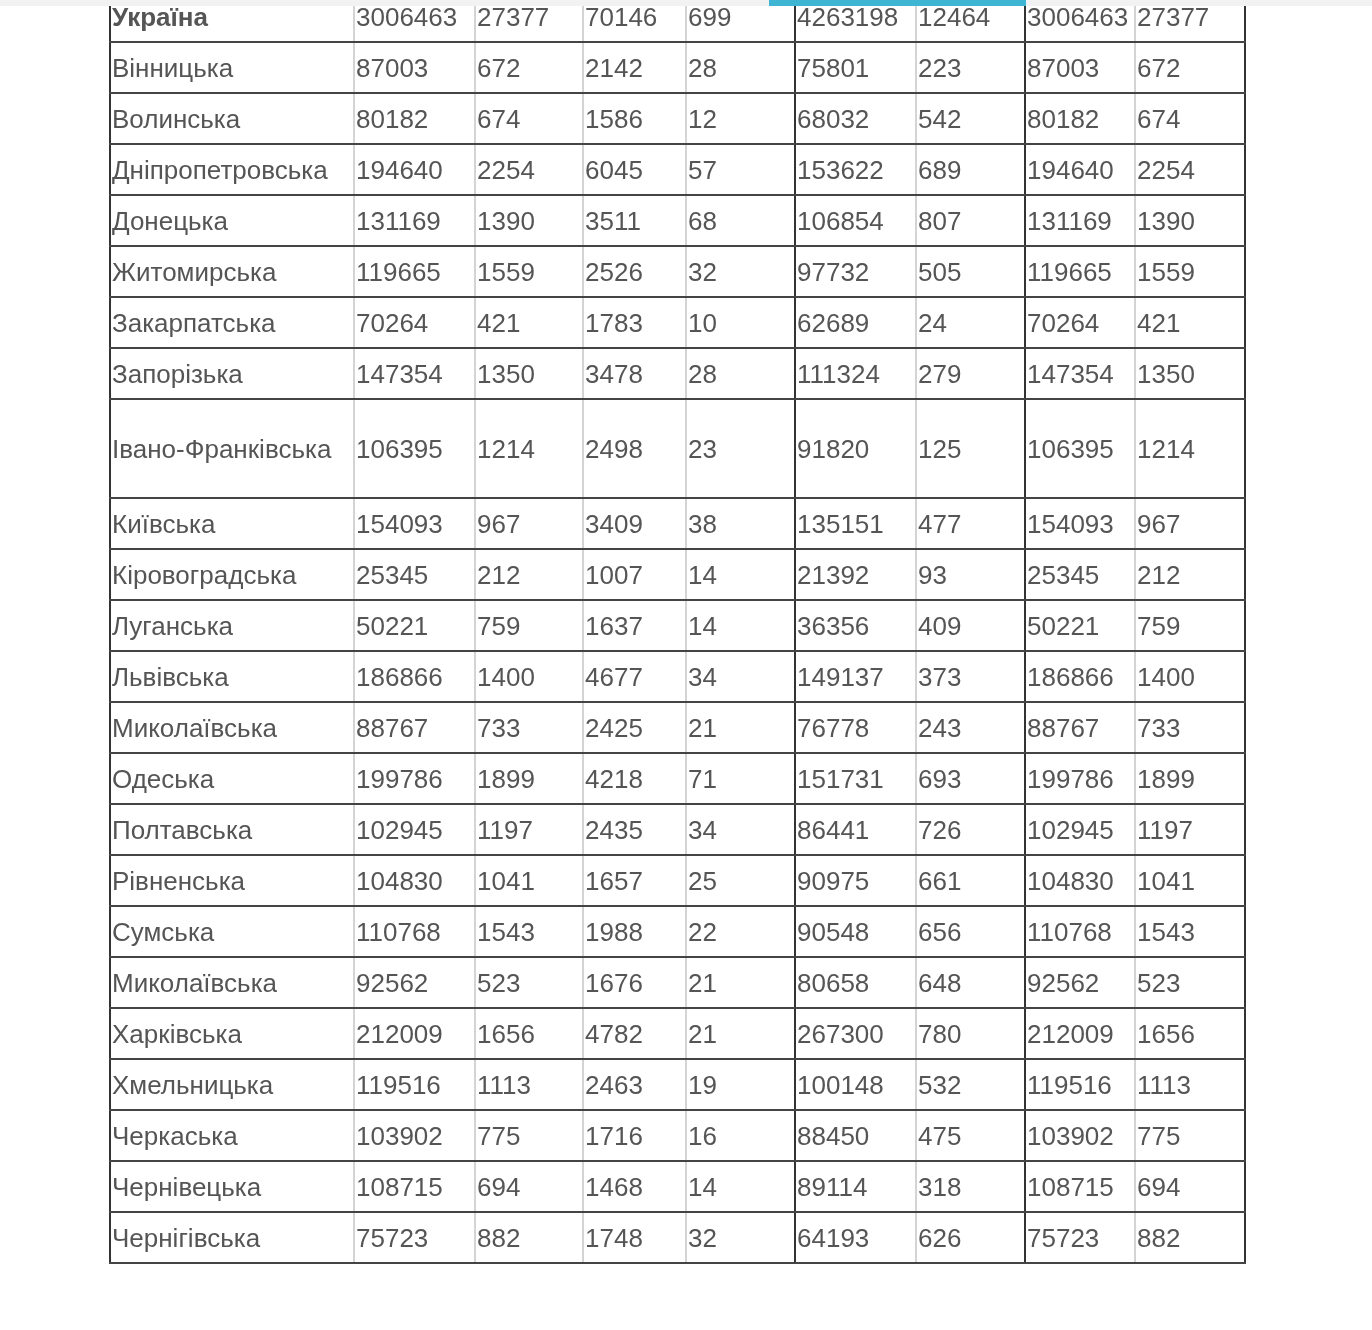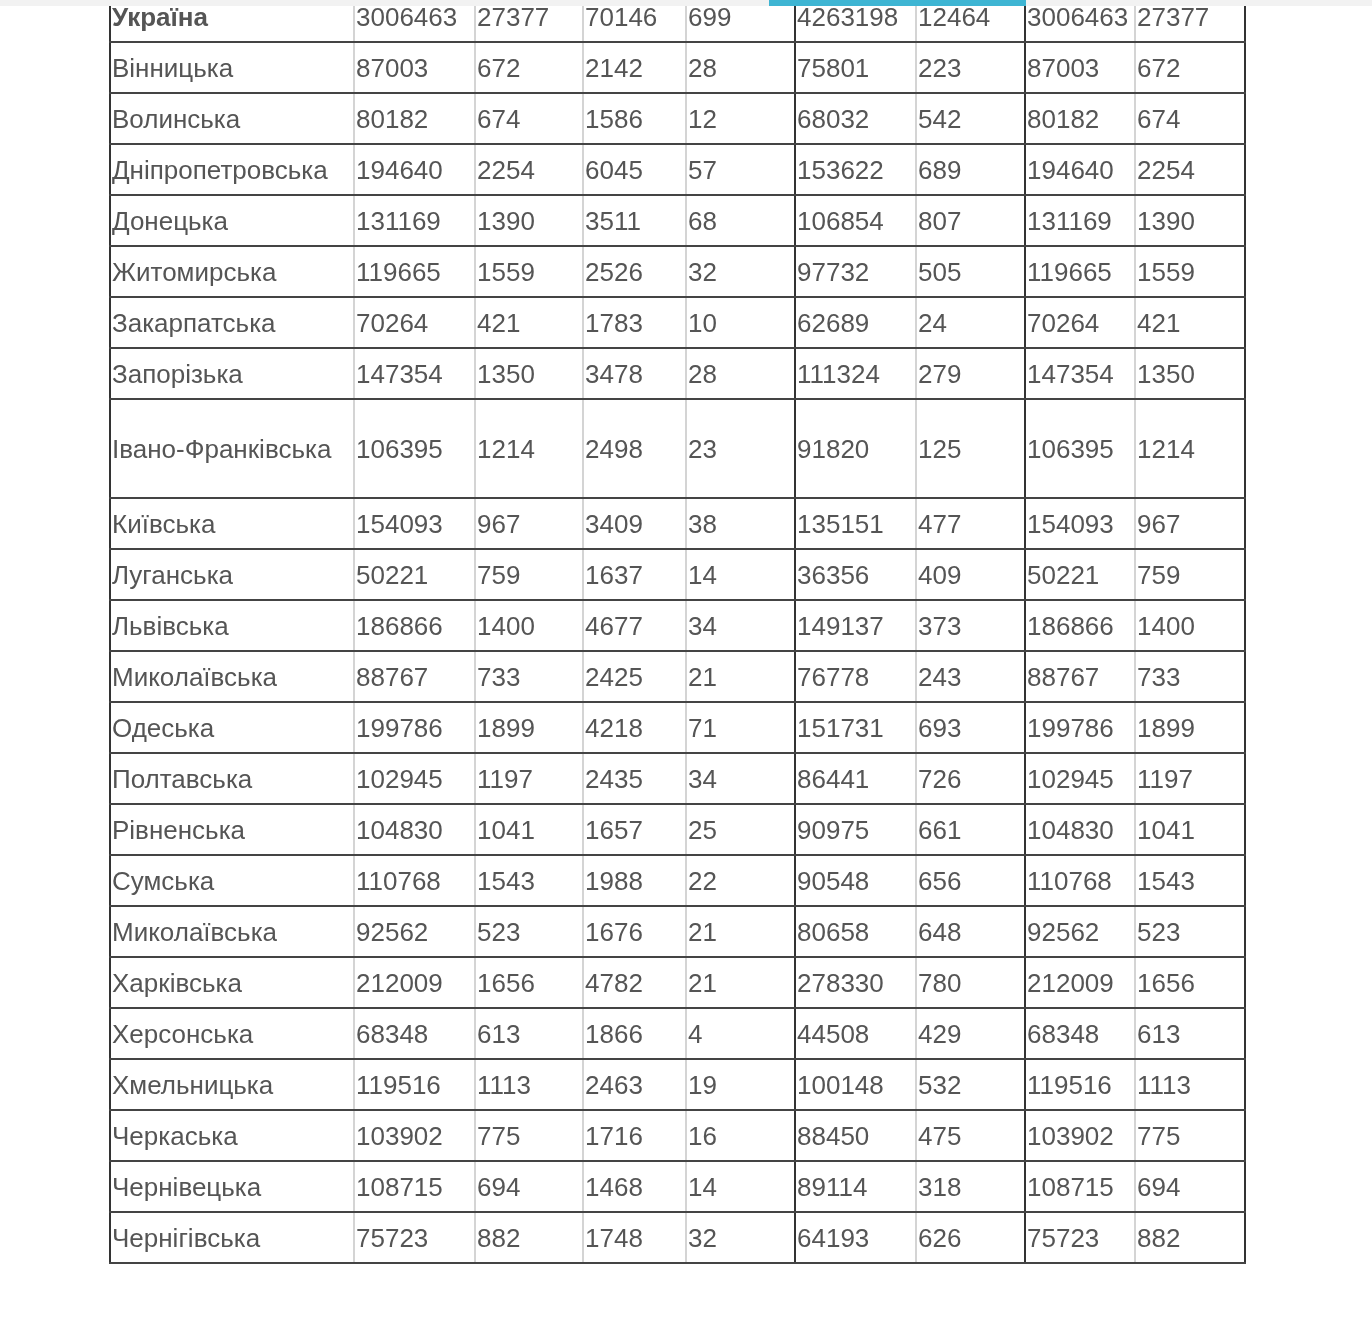--- a/index.html
+++ b/index.html
@@ -206,20 +206,31 @@
           <td><span>154093</span></td>
           <td><span>967</span></td>
           <td><span>3409</span></td>
           <td><span>38</span></td>
           <td class="c-dark"><span>135151</span></td>
           <td><span>477</span></td>
           <td class="c-dark"><span>154093</span></td>
           <td><span>967</span></td>
         </tr>
         <tr>
+          <td class="c-region"><span>Кіровоградська</span></td>
+          <td><span>25345</span></td>
+          <td><span>212</span></td>
+          <td><span>1007</span></td>
+          <td><span>14</span></td>
+          <td class="c-dark"><span>21392</span></td>
+          <td><span>93</span></td>
+          <td class="c-dark"><span>25345</span></td>
+          <td><span>212</span></td>
+        </tr>
+        <tr>
           <td class="c-region"><span>Луганська</span></td>
           <td><span>50221</span></td>
           <td><span>759</span></td>
           <td><span>1637</span></td>
           <td><span>14</span></td>
           <td class="c-dark"><span>36356</span></td>
           <td><span>409</span></td>
           <td class="c-dark"><span>50221</span></td>
           <td><span>759</span></td>
         </tr>
@@ -299,35 +310,24 @@
           <td><span>648</span></td>
           <td class="c-dark"><span>92562</span></td>
           <td><span>523</span></td>
         </tr>
         <tr>
           <td class="c-region"><span>Харківська</span></td>
           <td><span>212009</span></td>
           <td><span>1656</span></td>
           <td><span>4782</span></td>
           <td><span>21</span></td>
-          <td class="c-dark"><span>278330</span></td>
+          <td class="c-dark"><span>267300</span></td>
           <td><span>780</span></td>
           <td class="c-dark"><span>212009</span></td>
           <td><span>1656</span></td>
-        </tr>
-        <tr>
-          <td class="c-region"><span>Херсонська</span></td>
-          <td><span>68348</span></td>
-          <td><span>613</span></td>
-          <td><span>1866</span></td>
-          <td><span>4</span></td>
-          <td class="c-dark"><span>44508</span></td>
-          <td><span>429</span></td>
-          <td class="c-dark"><span>68348</span></td>
-          <td><span>613</span></td>
         </tr>
         <tr>
           <td class="c-region"><span>Хмельницька</span></td>
           <td><span>119516</span></td>
           <td><span>1113</span></td>
           <td><span>2463</span></td>
           <td><span>19</span></td>
           <td class="c-dark"><span>100148</span></td>
           <td><span>532</span></td>
           <td class="c-dark"><span>119516</span></td>

